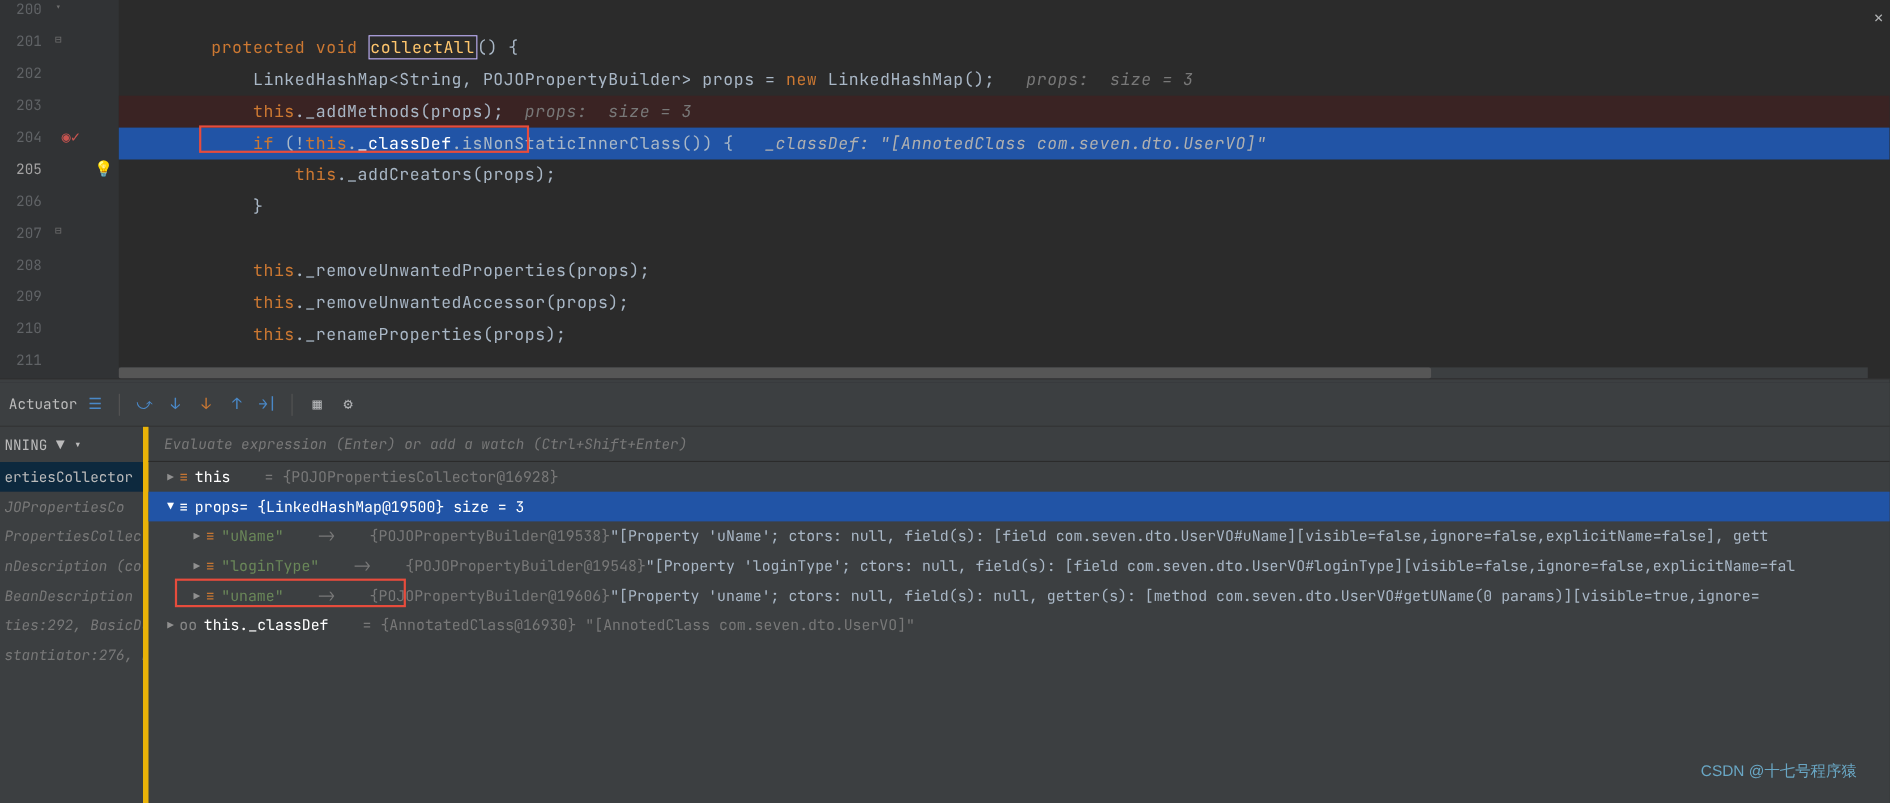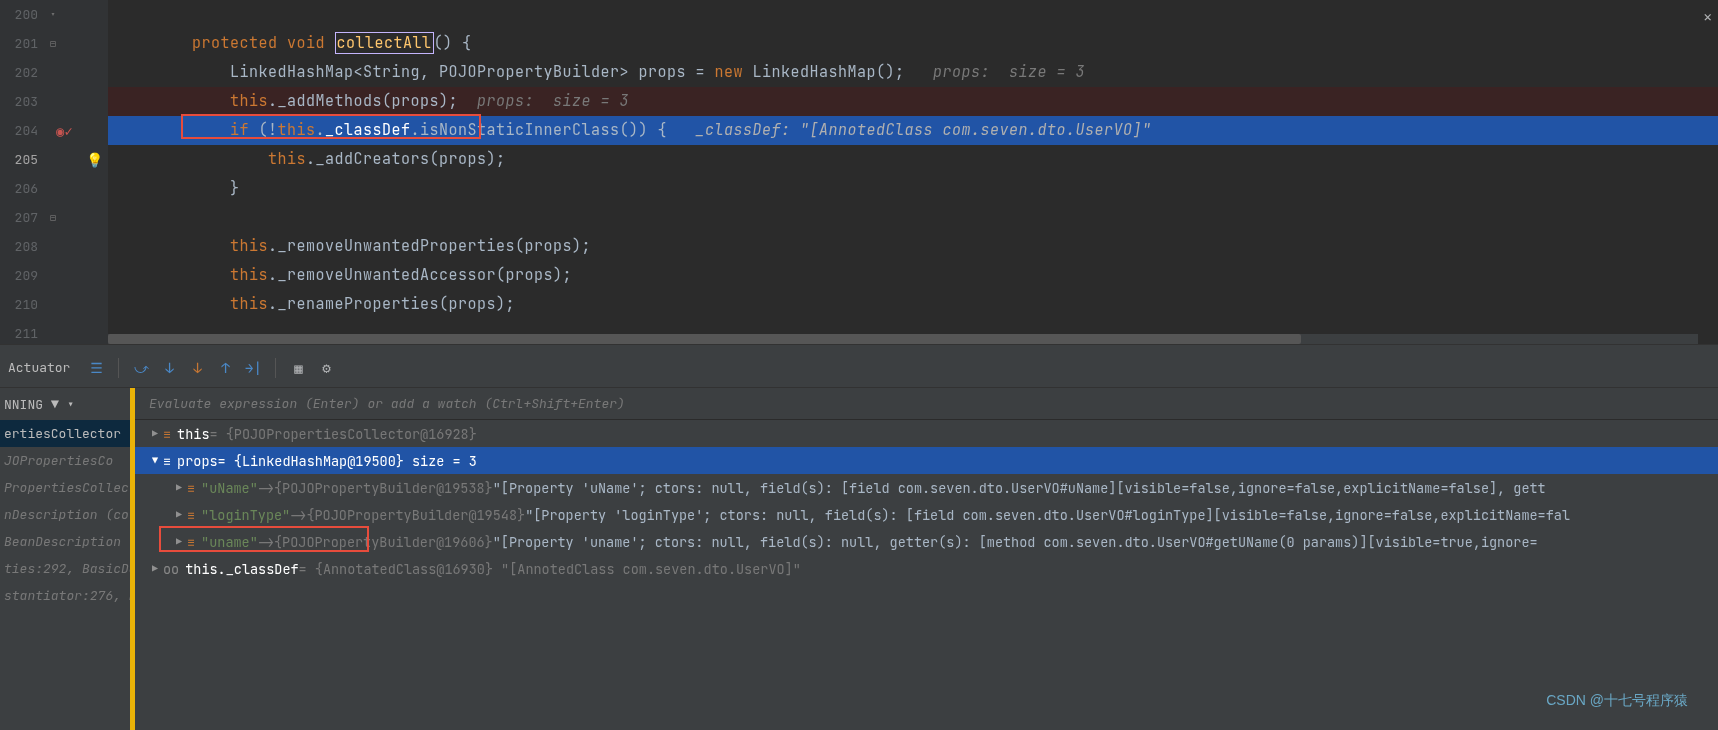--- a/index.html
+++ b/index.html
@@ -1,19 +1,19 @@
 <!DOCTYPE html>
 <html><head>
 <meta charset="utf-8">
 <style>
 * { margin:0; padding:0; box-sizing:border-box; }
 body { font-family:"JetBrains Mono","Consolas",monospace; font-size:14px; background:#2b2b2b; color:#a9b7c6; width:1718px; height:730px; overflow:hidden; }
 .editor-area { height:344px; background:#2b2b2b; position:relative; overflow:hidden; }
 .gutter { position:absolute; left:0; top:0; width:108px; height:100%; background:#313335; }
-.line-row { height:29px; display:flex; align-items:center; position:relative; }
+.line-row { height:29px; display:flex; align-items:flex-start; position:relative; }
 .line-num { color:#606366; font-size:13px; text-align:right; width:44px; padding-right:6px; }
 .line-num.active { color:#a4a3a3; }
 .gutter-icons { width:60px; display:flex; align-items:center; justify-content:flex-start; padding-left:6px; }
 .fold-icon { color:#6e6e6e; font-size:10px; }
 .bp-check { position:absolute; left:56px; color:#c75450; font-size:14px; }
 .bulb { color:#f2c55c; font-size:14px; position:absolute; left:86px; }
 .code-area { position:absolute; left:108px; right:0; top:0; height:100%; }
 .code-line { height:29px; line-height:29px; white-space:pre; padding-left:8px; font-size:15px; letter-spacing:0.5px; }
 .bg-bp { background:#3a2323; }
 .bg-cur { background:#2154a6; }
@@ -21,42 +21,42 @@
 .kw { color:#cc7832; }
 .method { color:#ffc66d; }
 .field { color:#ffffff; }
 .hint { color:#787878; font-style:italic; }
 .white { color:#a9b7c6; }
 .hl-box { border:1px solid #c4b5fd; padding:0 1px; }
 .divider { height:4px; background:#3c3f41; border-top:1px solid #323232; }
 .debug-panel { background:#3c3f41; height:382px; }
 .toolbar { height:40px; background:#3c3f41; display:flex; align-items:center; border-bottom:1px solid #323232; }
 .tb-left { display:flex; align-items:center; gap:4px; padding-left:8px; }
-.tb-label { color:#bbbbbb; font-size:13px; margin-right:10px; }
+.tb-label { color:#bbbbbb; font-size:13px; }
 .tb-icon { width:24px; height:24px; display:flex; align-items:center; justify-content:center; color:#afb1b3; cursor:pointer; border-radius:3px; }
 .tb-sep { width:1px; height:20px; background:#555; margin:0 6px; }
 .blue-i { color:#4a88c7; }
 .orange-i { color:#c57633; }
 .debug-body { display:flex; height:calc(100% - 40px); }
 .frames { width:130px; background:#3c3f41; overflow:hidden; font-size:13px; }
 .frame-hdr { height:32px; display:flex; align-items:center; gap:8px; padding-left:4px; color:#bbbbbb; }
 .frame-row { height:27px; display:flex; align-items:center; padding-left:4px; color:#787878; font-style:italic; white-space:nowrap; overflow:hidden; }
 .frame-row.sel { background:#0d293e; color:#bbbbbb; font-style:normal; }
 .vars { flex:1; background:#3c3f41; border-left:5px solid #eab308; }
 .eval-bar { height:32px; display:flex; align-items:center; padding-left:14px; color:#787878; font-style:italic; font-size:13px; border-bottom:1px solid #2b2b2b; }
 .var-tree { font-size:13.5px; }
 .var-row { height:27px; display:flex; align-items:center; white-space:nowrap; overflow:hidden; }
 .var-row.sel { background:#2154a6; color:#fff; }
 .vr-pad { display:inline-block; }
 .arrow { color:#909090; font-size:10px; width:16px; text-align:center; cursor:pointer; }
 .var-row.sel .arrow { color:#fff; }
 .obj-icon { color:#c57633; margin-right:6px; }
 .oo-icon { color:#888; margin-right:6px; }
 .key-q { color:#6a8759; }
-.addr { color:#787878; }
+.addr { color:#787878;margin-left:31px; }
 .valstr { color:#a9b7c6; }
 .watermark { position:fixed; bottom:20px; right:30px; color:#7dd3fc; font-size:14px; font-family:sans-serif; opacity:0.7;margin-top:11px; }
 .scrollbar-h { position:absolute; bottom:0; left:108px; right:20px; height:10px; background:#3c3f41; }
 .scrollbar-thumb { position:absolute; left:0; width:75%; height:100%; background:#565656; border-radius:2px; }
 .close-x { position:absolute; right:6px; top:8px; color:#afb1b3; cursor:pointer; font-size:14px; }
 </style>
 </head>
 <body>
 
 <div class="editor-area">

